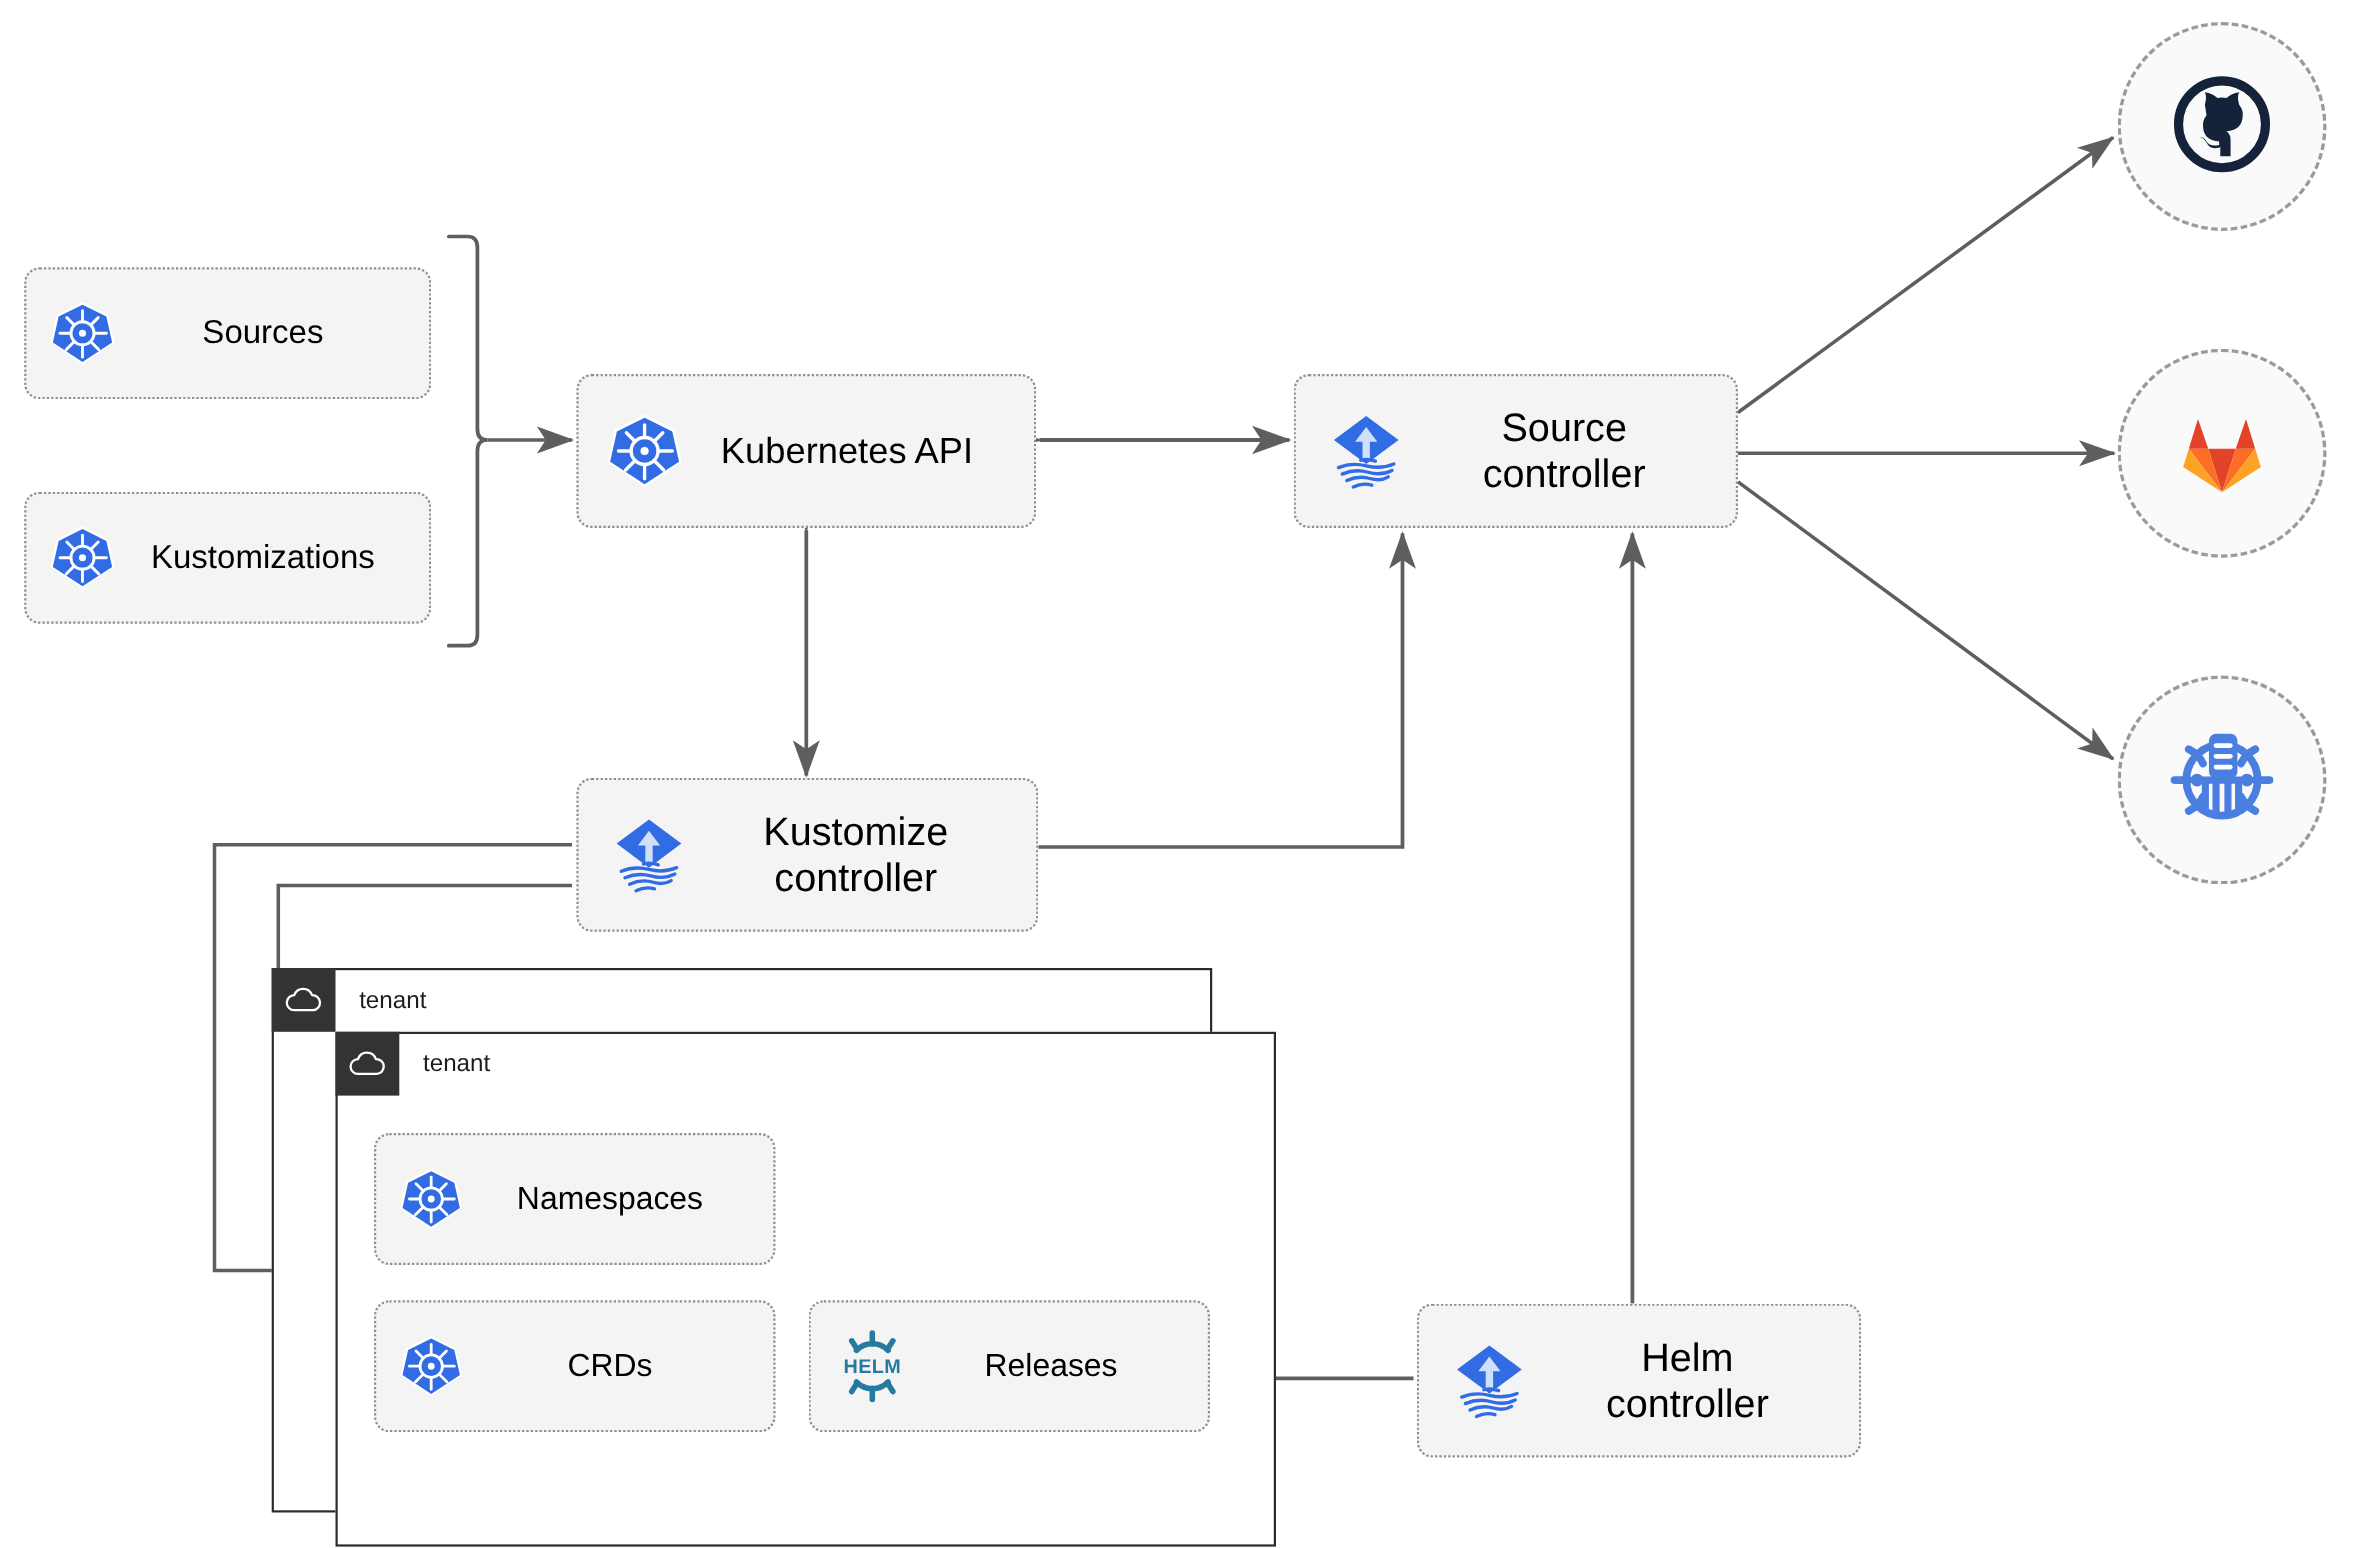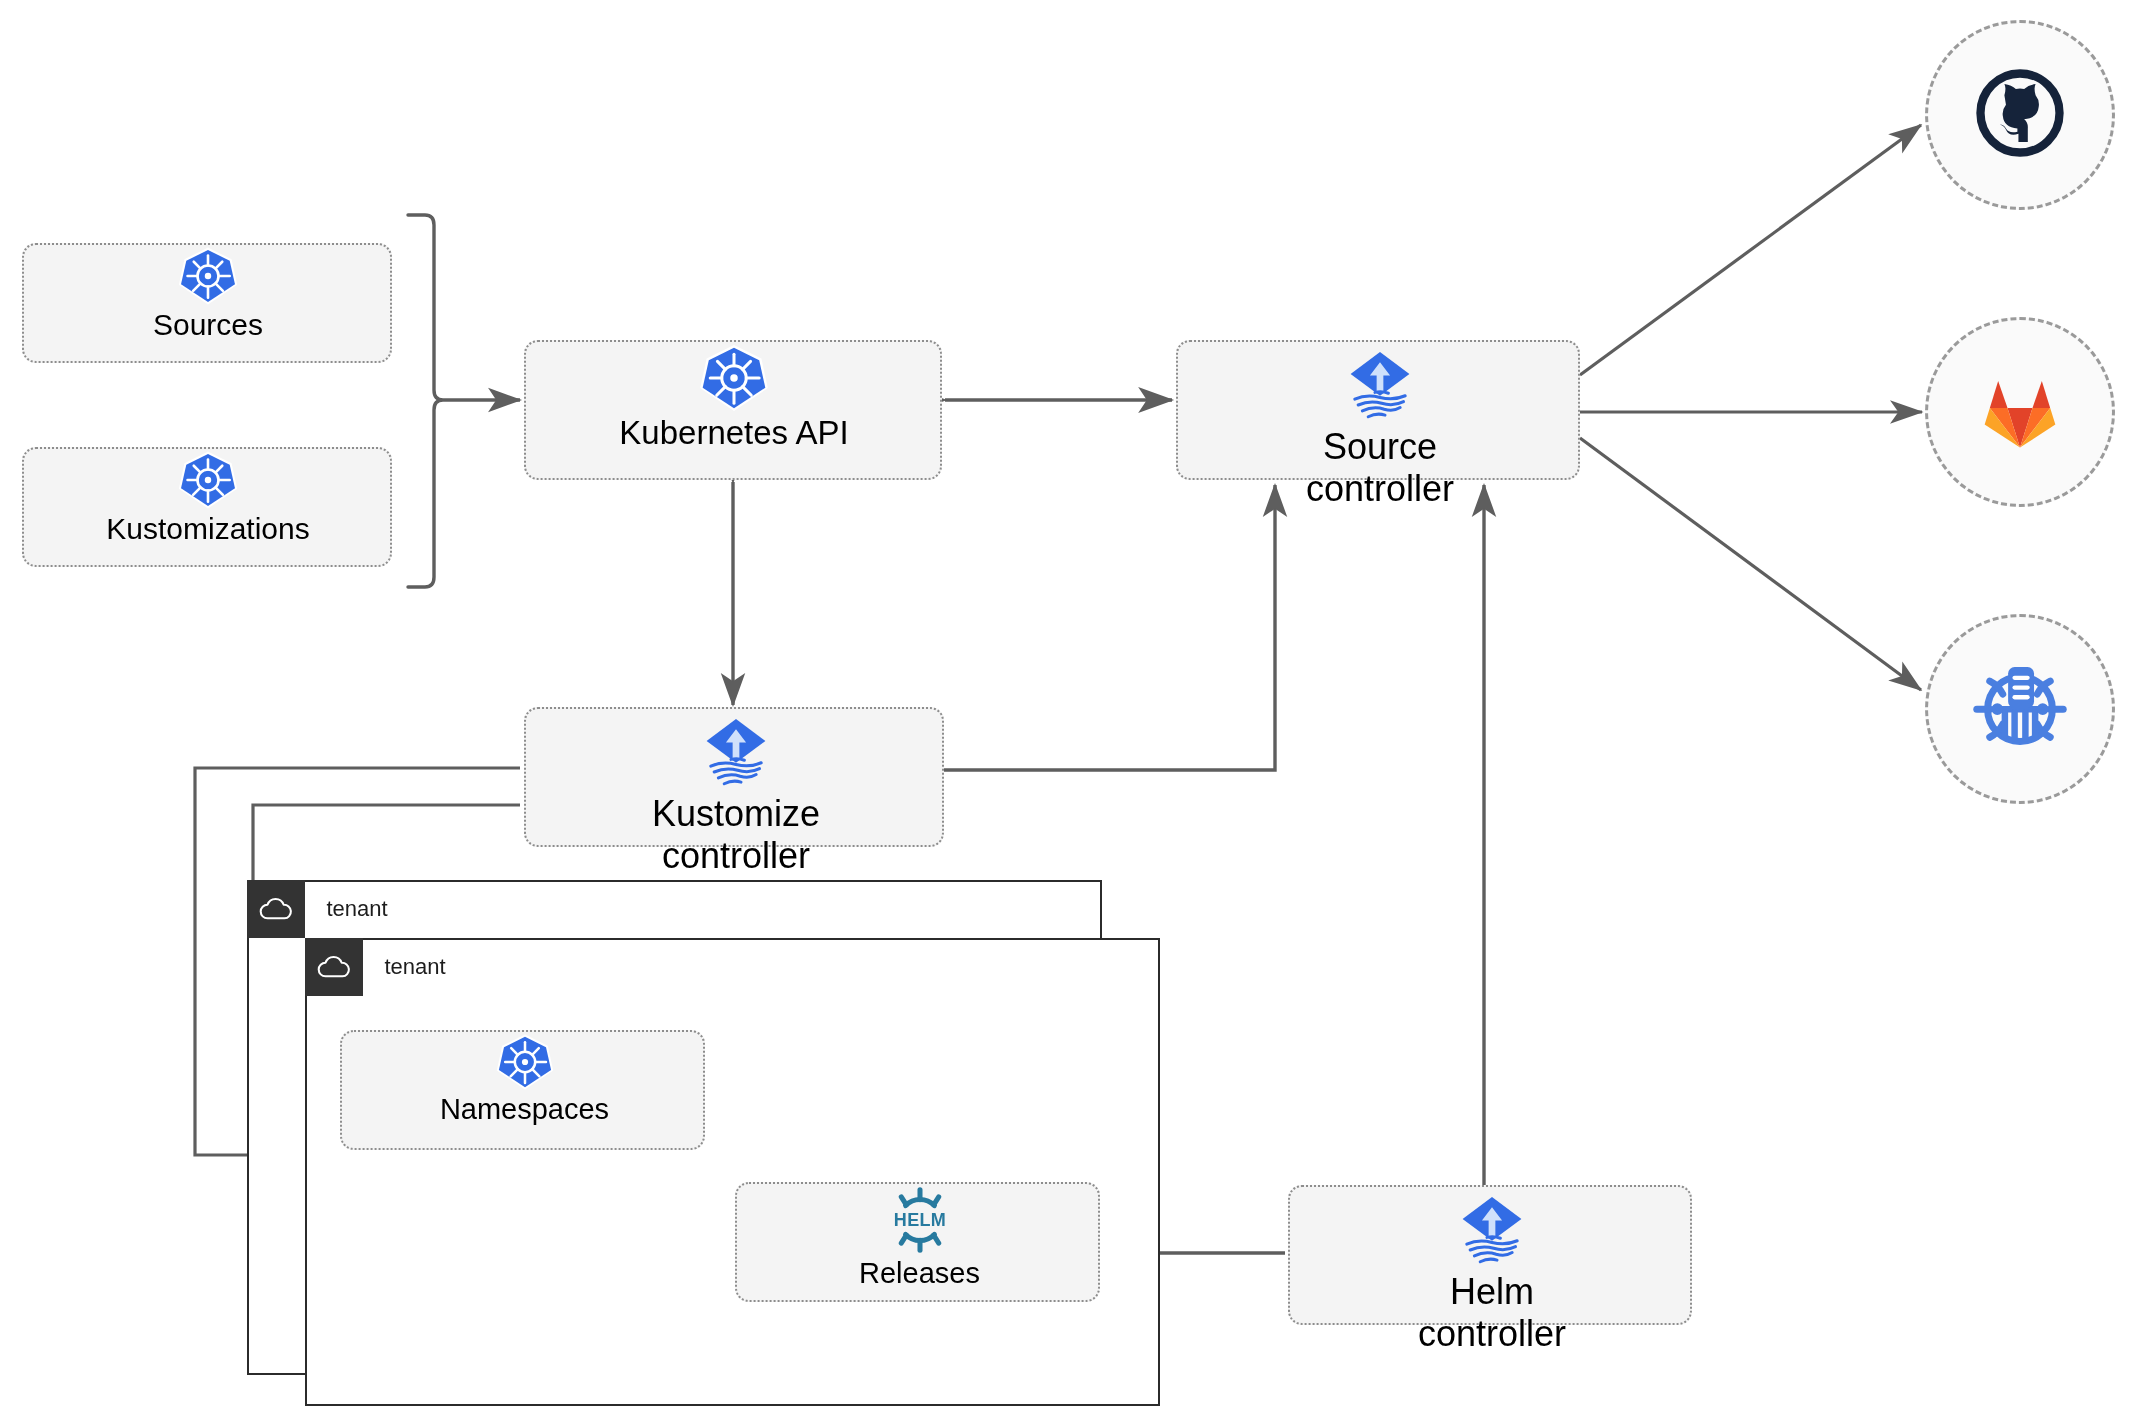--- a/index.html
+++ b/index.html
@@ -23,21 +23,21 @@
     pointer-events: none;
   }
   
   .node {
     position: absolute;
     box-sizing: border-box;
     background: #f4f4f4;
     border: 2.5px dotted #8d8d8d;
     border-radius: 14px;
     display: flex;
-    flex-direction: column;
+    flex-direction: row;
     align-items: center;
     z-index: 3;
   }
   .node .ico {
     flex: 0 0 auto;
     display: flex;
     align-items: center;
     justify-content: center;
   }
   .node .lbl {
@@ -296,20 +296,41 @@
           <line x1="73" y1="27" x2="62" y2="38"></line>
           <line x1="38" y1="62" x2="26" y2="74"></line>
         </g>
         <circle cx="50" cy="50" r="5.2" fill="#ffffff"></circle>
       </svg>
     </span>
     <span class="lbl">Namespaces</span>
   </div>
 
 
+  <div class="node sz-sub" style="left:340px; top:1182px; width:365px; height:120px; padding:0 16px 0 20px;">
+    <span class="ico">
+      <svg width="60" height="60" viewBox="0 0 100 100" aria-hidden="true">
+        <polygon points="50,4 88,23 97,64 50,96 3,64 12,23" fill="#ffffff"></polygon>
+        <polygon points="50,8 85,25.5 93.5,63.5 50,92 6.5,63.5 15,25.5" fill="#326ce5"></polygon>
+        <g fill="none" stroke="#ffffff" stroke-width="4.2" stroke-linecap="round">
+          <circle cx="50" cy="50" r="17"></circle>
+          <line x1="50" y1="17" x2="50" y2="33"></line>
+          <line x1="50" y1="67" x2="50" y2="85"></line>
+          <line x1="17" y1="50" x2="33" y2="50"></line>
+          <line x1="67" y1="50" x2="85" y2="50"></line>
+          <line x1="27" y1="27" x2="38" y2="38"></line>
+          <line x1="62" y1="62" x2="74" y2="74"></line>
+          <line x1="73" y1="27" x2="62" y2="38"></line>
+          <line x1="38" y1="62" x2="26" y2="74"></line>
+        </g>
+        <circle cx="50" cy="50" r="5.2" fill="#ffffff"></circle>
+      </svg>
+    </span>
+    <span class="lbl">CRDs</span>
+  </div>
 
   <div class="node sz-sub" style="left:735px; top:1182px; width:365px; height:120px; padding:0 16px 0 20px;">
     <span class="ico">
       <svg width="72" height="72" viewBox="0 0 100 100" aria-hidden="true">
         <g fill="none" stroke="#277a9f" stroke-width="7" stroke-linecap="round">
           <path d="M30,30 A28,28 0 0 1 70,30"></path>
           <path d="M30,70 A28,28 0 0 0 70,70"></path>
           <line x1="50" y1="8" x2="50" y2="22"></line>
           <line x1="50" y1="78" x2="50" y2="92"></line>
           <line x1="24" y1="18" x2="31" y2="29"></line>

